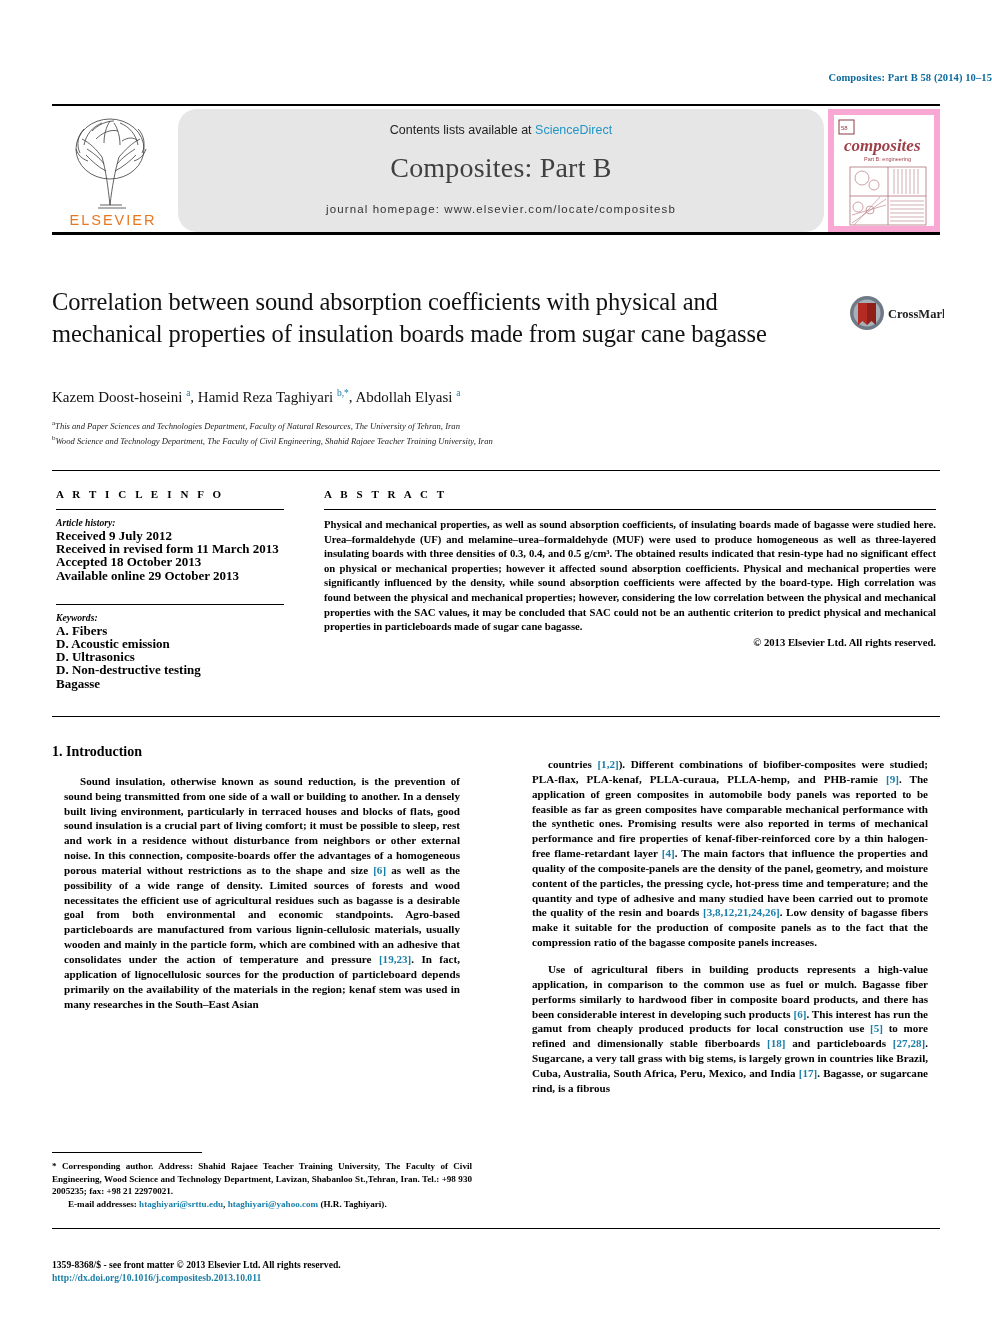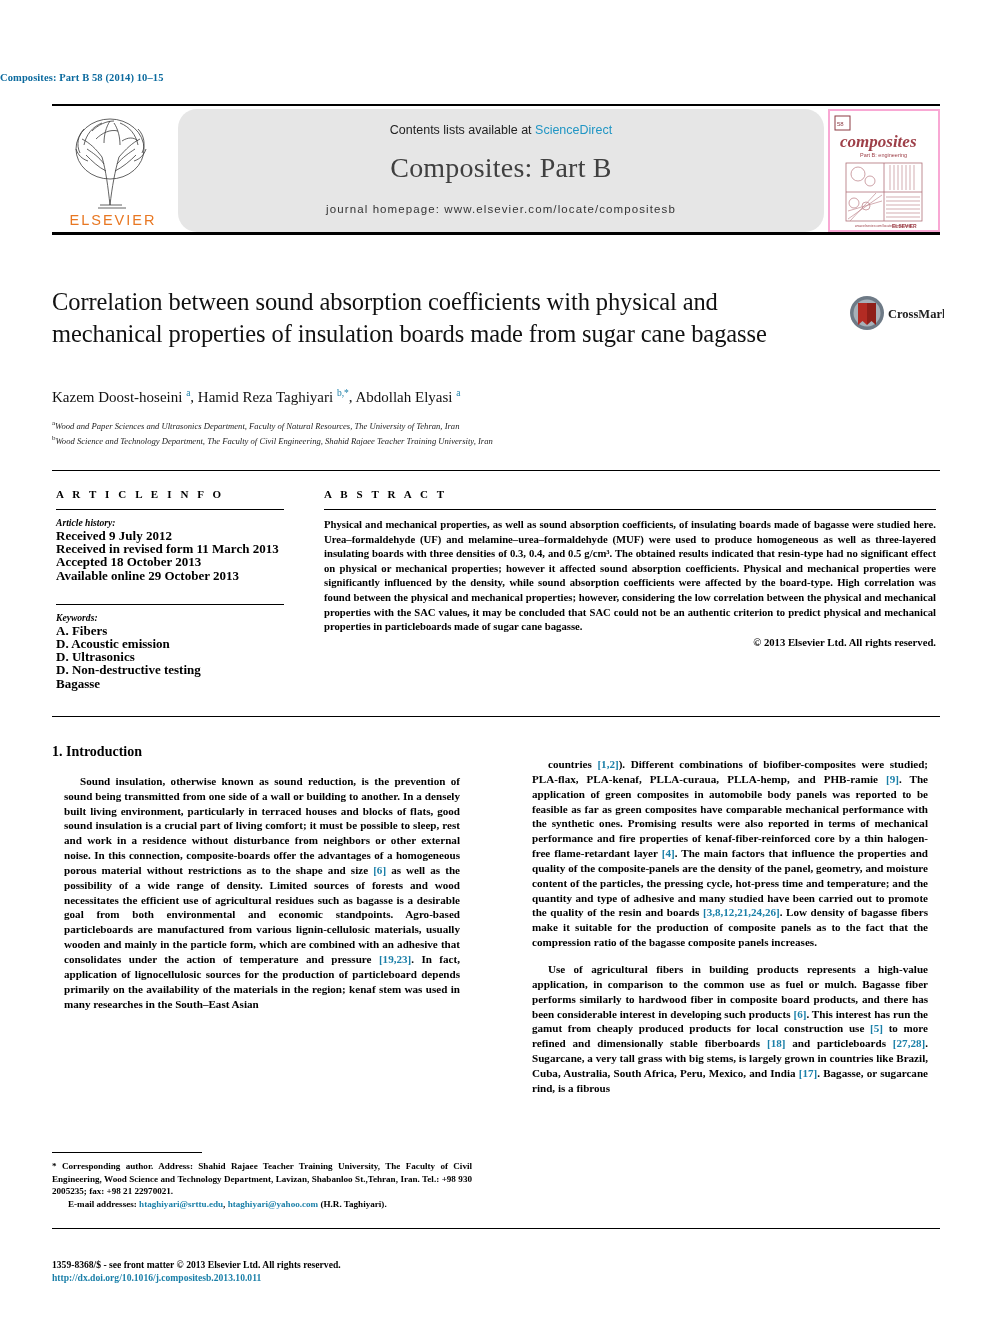--- a/index.html
+++ b/index.html
@@ -20,21 +20,21 @@
     left: 0; top: 0;
     width: 992px;
     height: 1323px;
   }
 
   
   .running-head {
     position: absolute;
     left: 0; top: 72px;
     width: 992px;
-    text-align: left;
+    text-align: right;
     font-size: 10.5px;
     font-weight: bold;
     color: #0b6a9e;
     letter-spacing: .1px;
   }
 
   
   .masthead {
     position: absolute;
     left: 52px; top: 104px;
@@ -75,21 +75,21 @@
     margin-top: 19px;
     font-size: 11.5px;
     font-family: "Liberation Sans", sans-serif;
     letter-spacing: 1.1px;
     color: #333;
   }
   .mast-cover {
     position: absolute;
     right: 0; top: 3px;
     width: 112px; height: 123px;
-    border: 2px solid #f9a8d4;
+    border: 6px solid #f9a8d4;
     background: #ec4899;
     box-sizing: border-box;
     overflow: hidden;
   }
   .mast-rule {
     position: absolute;
     left: 52px; top: 232px;
     width: 888px; height: 3px;
     background: #000;
   }
@@ -362,21 +362,21 @@
       <path d="M19 11 h9 v22 l-4.5 -4 l-4.5 4 z" fill="#8f1f19"></path>
       <text x="40" y="26" font-family="Liberation Serif, serif" font-size="12.5" font-weight="bold" fill="#222">CrossMark</text>
     </svg>
   </div>
 
   <div class="authors">
     <span id="authors-slot">Kazem Doost-hoseini <sup>a</sup>, Hamid Reza Taghiyari <sup>b,*</sup>, Abdollah Elyasi <sup>a</sup></span>
   </div>
 
   <div class="affils">
-    <div><sup>a</sup><span>Wood and Paper Sciences and Ultrasonics Department, Faculty of Natural Resources, The University of Tehran, Iran</span></div>
+    <div><sup>a</sup><span>This and Paper Sciences and Technologies Department, Faculty of Natural Resources, The University of Tehran, Iran</span></div>
     <div><sup>b</sup><span>Wood Science and Technology Department, The Faculty of Civil Engineering, Shahid Rajaee Teacher Training University, Iran</span></div>
   </div>
 
   <div class="panel-rule-top"></div>
 
   <div class="info-col">
     <div class="sec-head">A R T I C L E   I N F O</div>
     <div class="thin-rule"></div>
     <div class="info-label">Article history:</div>
     <div class="info-line">Received 9 July 2012</div>

